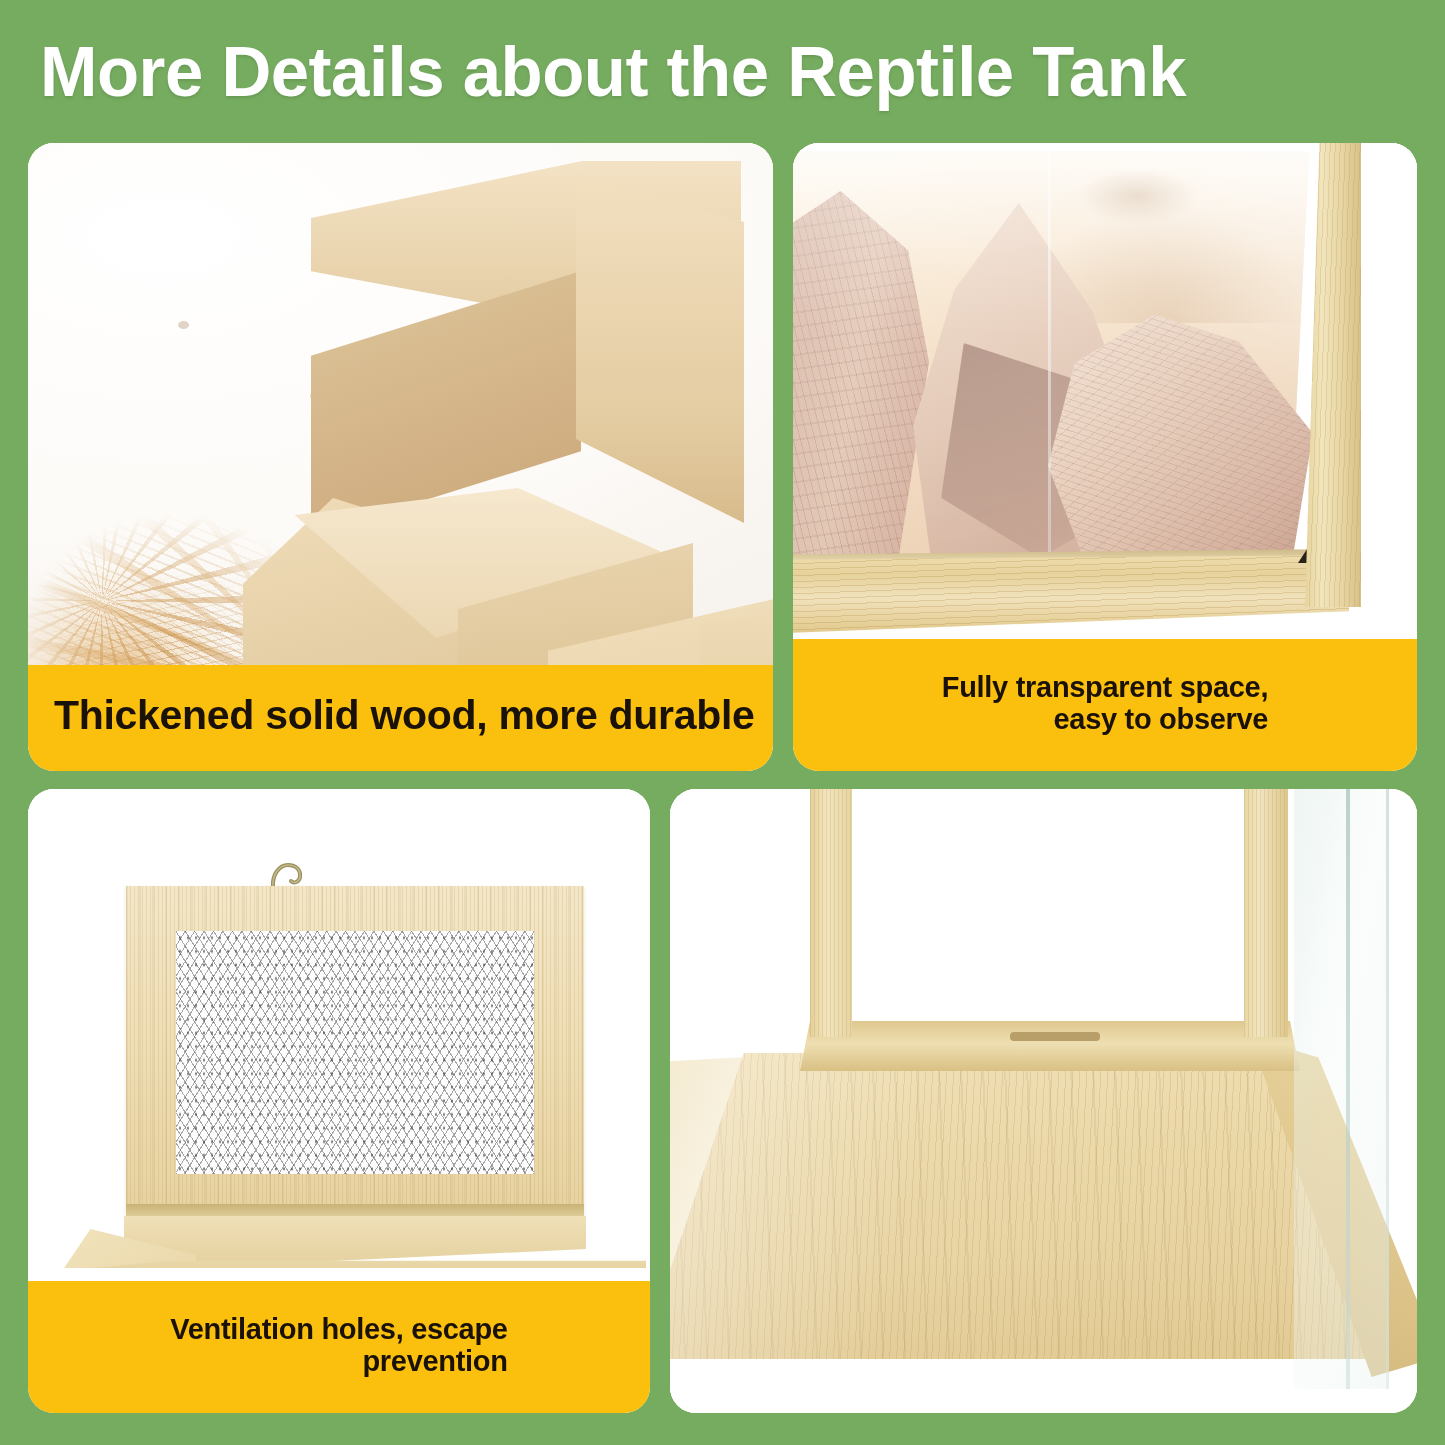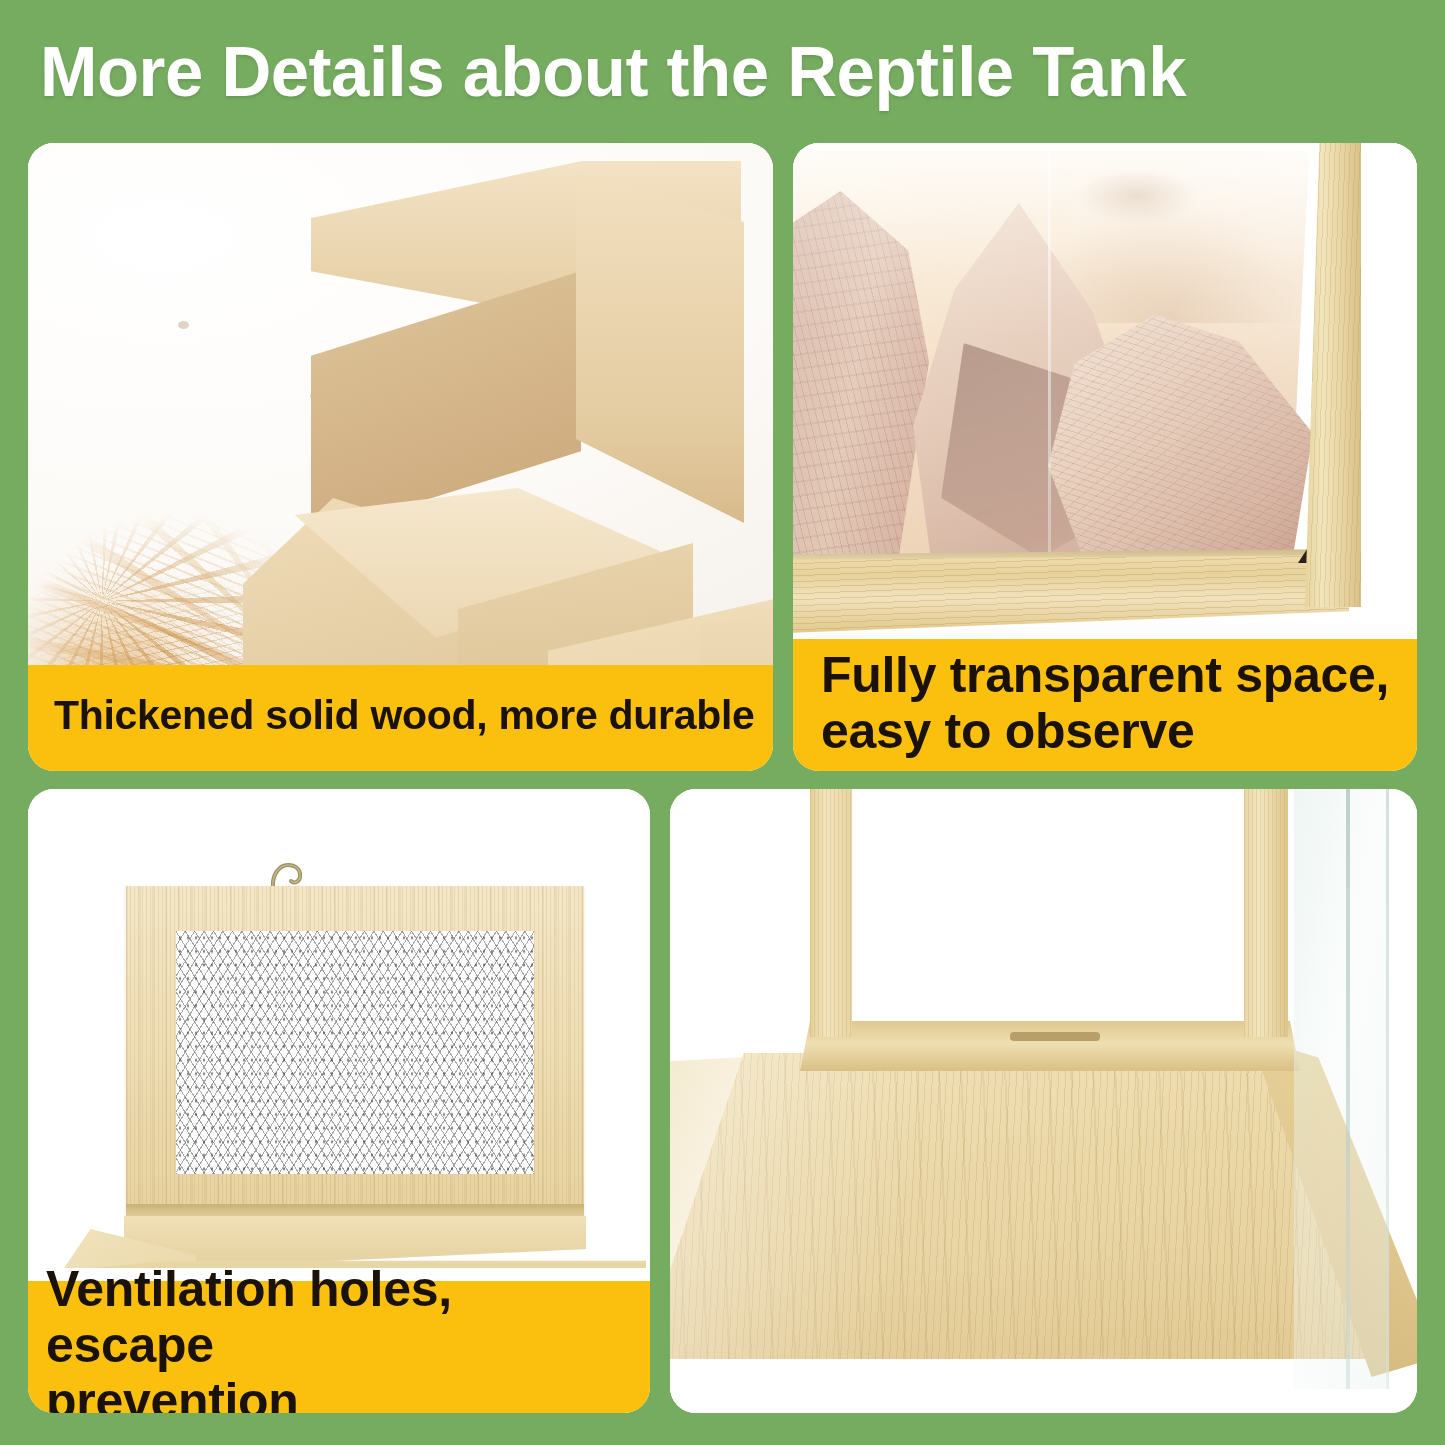--- a/index.html
+++ b/index.html
@@ -47,27 +47,27 @@
     flex:1 1 auto;
     overflow:hidden;
     background:#FFFFFF;
   }
 
   
   .caption{
     flex:0 0 auto;
     background:#FBC00D;
     color:#1A1208;
-    font-size:50px;
+    font-size:29px;
     font-weight:bold;
     line-height:1.12;
     display:flex;
     align-items:center;
     justify-content:center;
-    text-align:left;
+    text-align:right;
     padding:8px 18px 12px;
     letter-spacing:-0.3px;
     white-space:pre-line;
   }
   .caption.one-line{ height:106px; font-size:41px; }
   .caption.two-line{ height:132px; }
   #card-wood .caption{ justify-content:flex-start; text-align:left; padding-left:26px; }
 
   
   .wood-bg{ position:absolute; inset:0; background:

